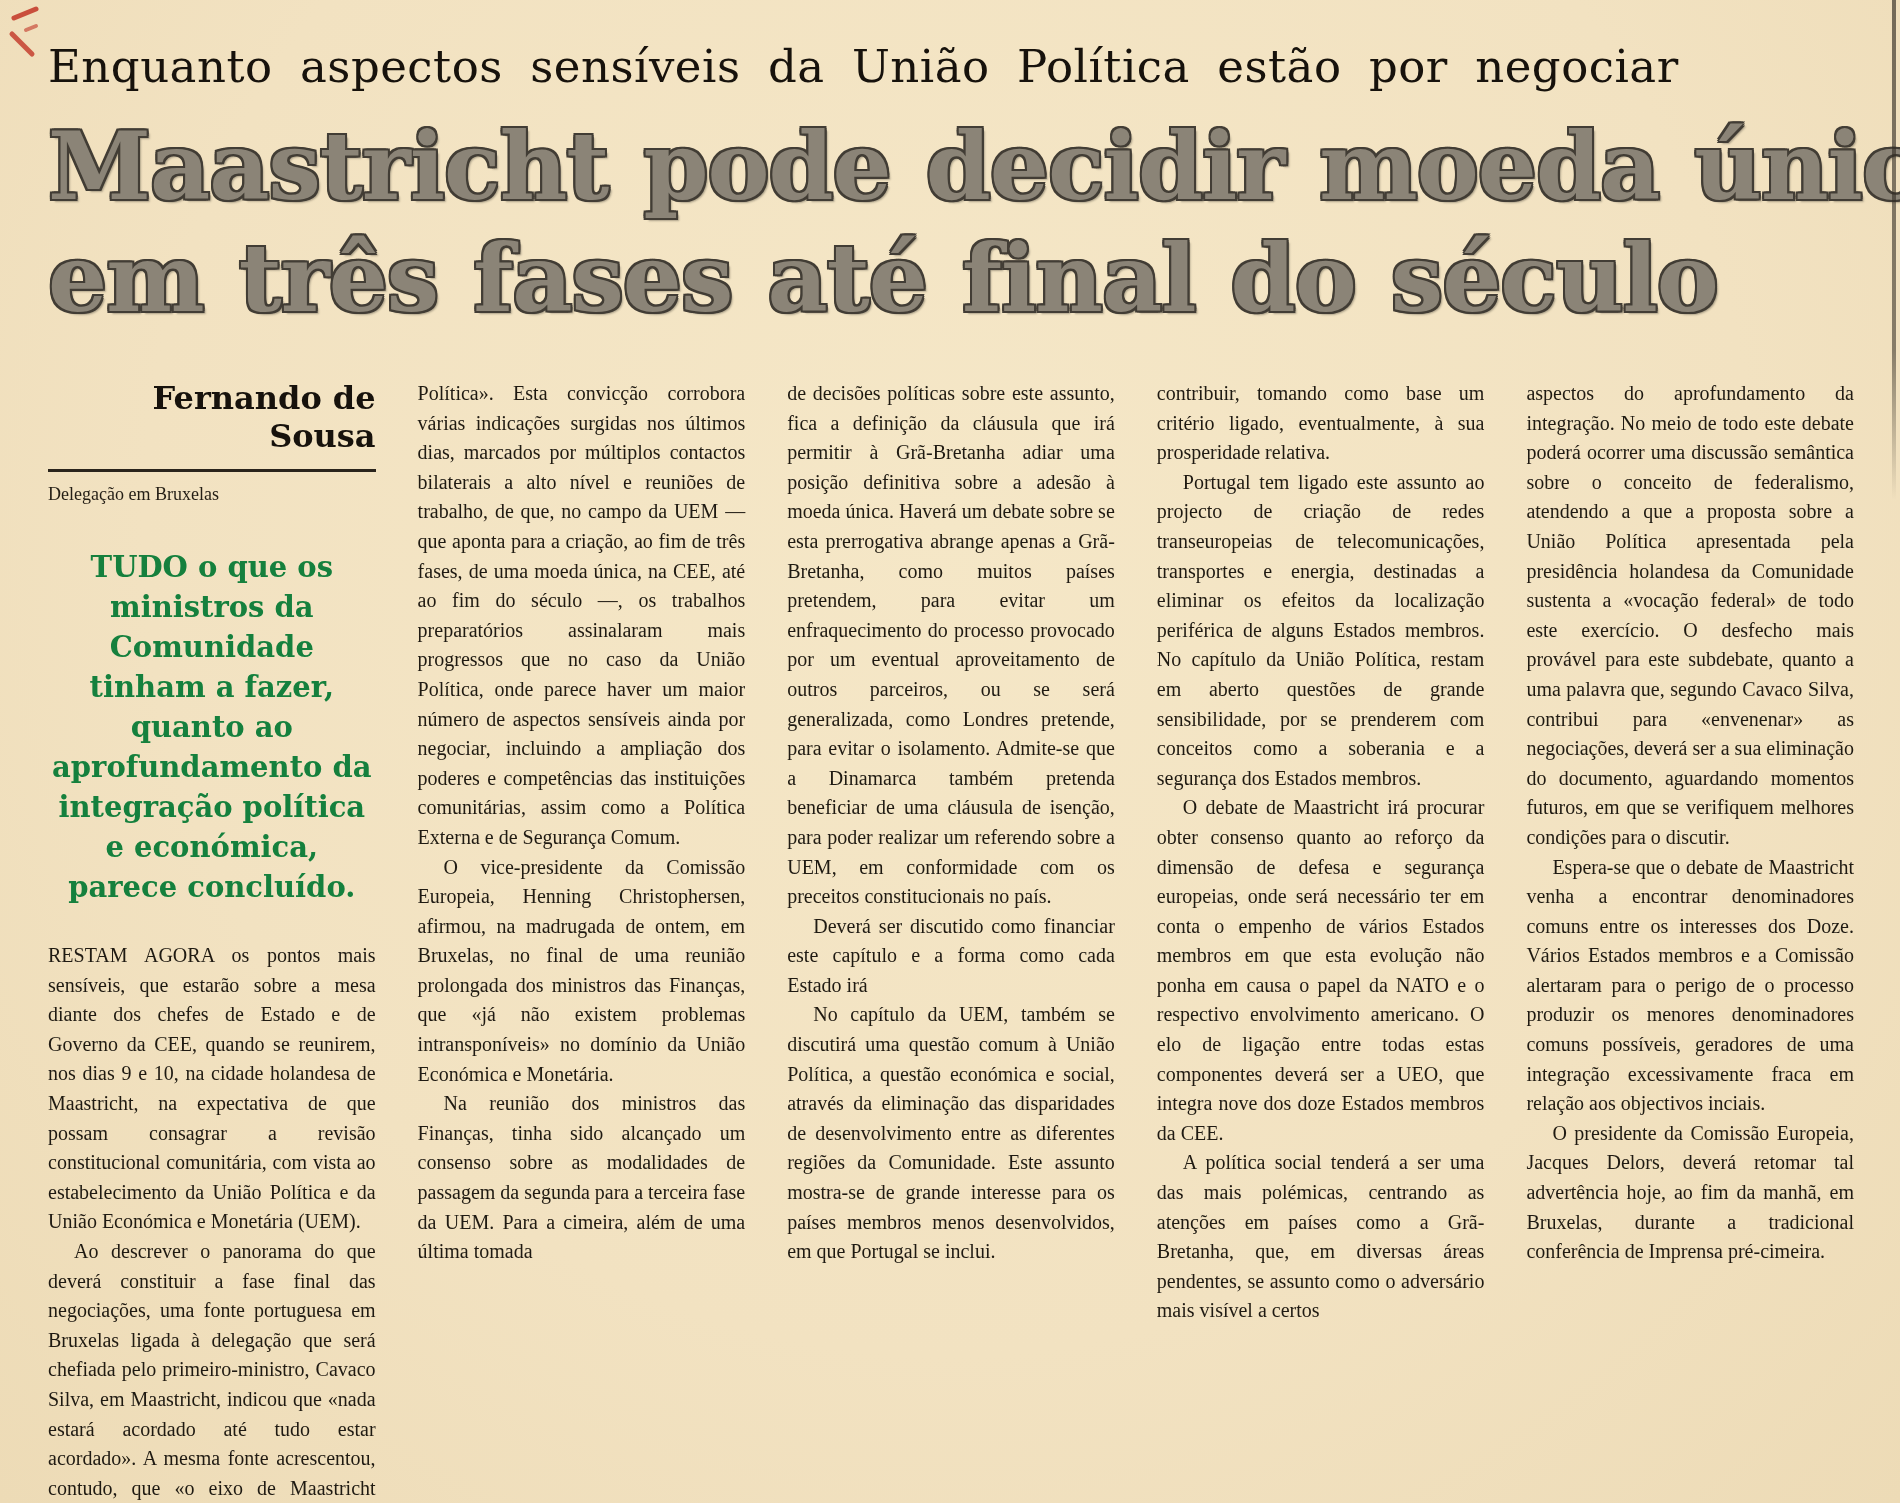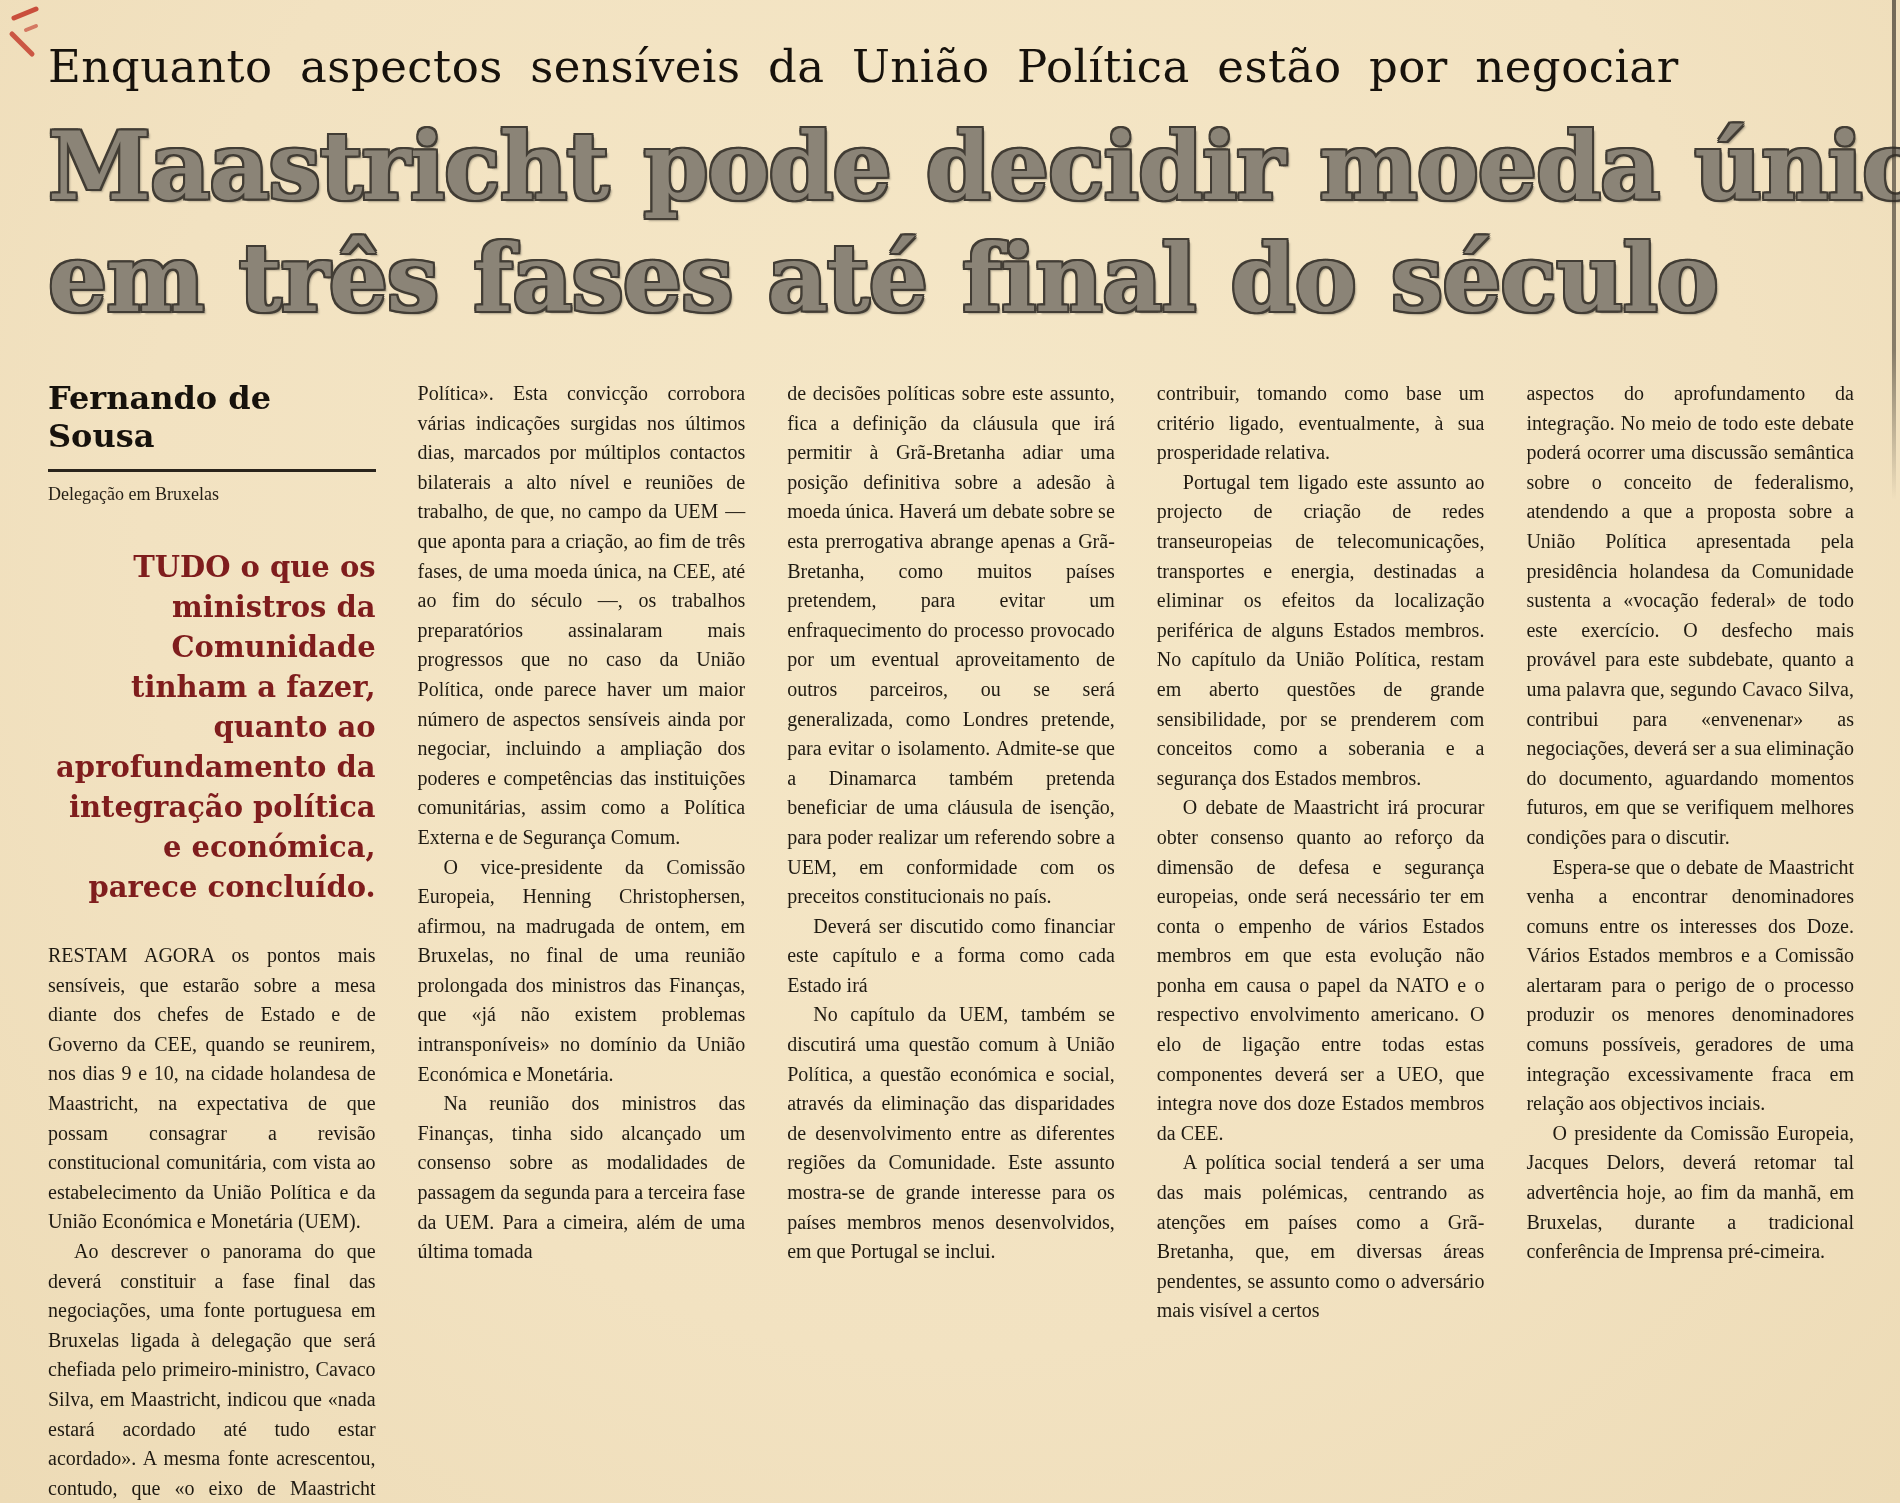--- a/index.html
+++ b/index.html
@@ -73,42 +73,43 @@
     grid-template-columns: repeat(5, 1fr);
     column-gap: 42px;
   }
 
   .byline {
     font-family: "DejaVu Serif", serif;
     font-weight: bold;
     font-size: 32px;
     color: #17120c;
     padding-bottom: 14px;
+    text-align: right;
   }
 
   .byline-rule {
     border: none;
     border-top: 3px solid #2a241c;
     margin: 0 0 12px 0;
   }
 
   .dateline {
     font-size: 18px;
     color: #241e15;
     margin-bottom: 42px;
   }
 
   .lead {
     font-family: "DejaVu Serif", serif;
     font-weight: bold;
     font-size: 29px;
     line-height: 40px;
-    color: #7f1d1d;
+    color: #15803d;
     margin-bottom: 34px;
-    text-align: right;
+    text-align: center;
   }
 
   .body-p {
     font-size: 20px;
     line-height: 29.6px;
     text-align: justify;
     color: #1f1a12;
   }
 
   .body-p.indent { text-indent: 26px; }

